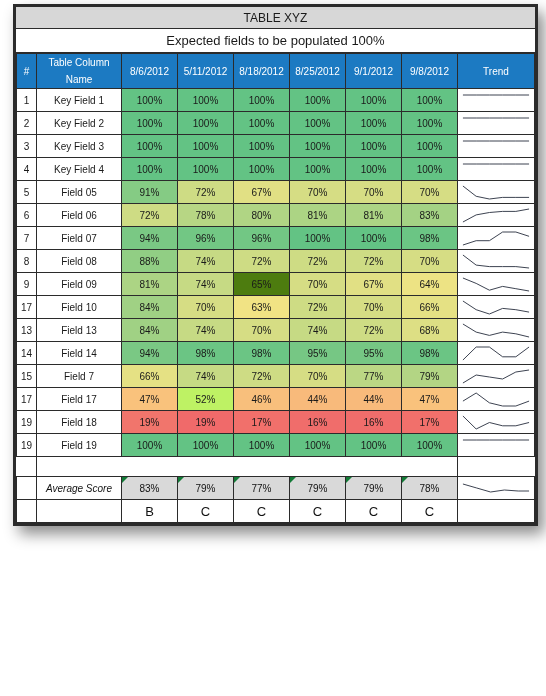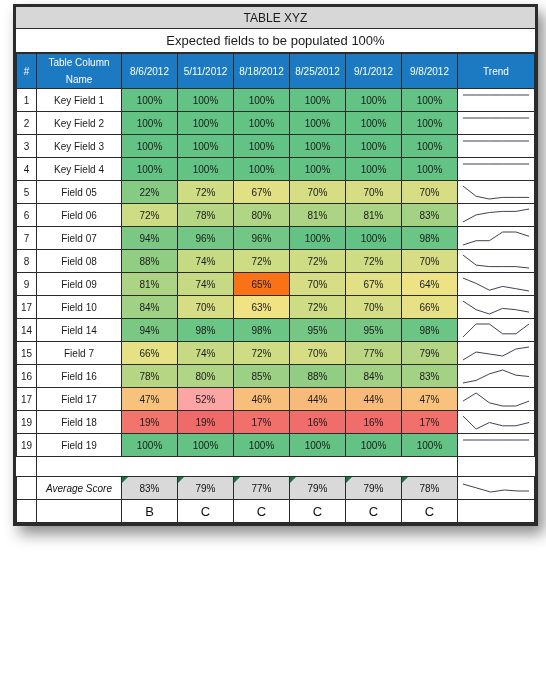--- a/index.html
+++ b/index.html
@@ -209,21 +209,21 @@
             <td class="val" style="background:rgb(99,195,132)">100%</td>
             <td class="trend">
               <svg viewBox="0 0 77 21" preserveAspectRatio="none">
                 <polyline points="5.0,5.0 18.4,5.0 31.8,5.0 45.2,5.0 58.6,5.0 72.0,5.0" fill="none" stroke="#3b4250" stroke-width="1"></polyline>
               </svg>
             </td>
           </tr>
           <tr>
             <td class="num">5</td>
             <td class="name">Field 05</td>
-            <td class="val" style="background:rgb(133,203,132)">22%</td>
+            <td class="val" style="background:rgb(133,203,132)">91%</td>
             <td class="val" style="background:rgb(206,220,132)">72%</td>
             <td class="val" style="background:rgb(225,224,132)">67%</td>
             <td class="val" style="background:rgb(214,221,132)">70%</td>
             <td class="val" style="background:rgb(214,221,132)">70%</td>
             <td class="val" style="background:rgb(214,221,132)">70%</td>
             <td class="trend">
               <svg viewBox="0 0 77 21" preserveAspectRatio="none">
                 <polyline points="5.0,4.0 18.4,14.3 31.8,17.0 45.2,15.4 58.6,15.4 72.0,15.4" fill="none" stroke="#3b4250" stroke-width="1"></polyline>
               </svg>
             </td>
@@ -271,21 +271,21 @@
               <svg viewBox="0 0 77 21" preserveAspectRatio="none">
                 <polyline points="5.0,4.0 18.4,14.1 31.8,15.6 45.2,15.6 58.6,15.6 72.0,17.0" fill="none" stroke="#3b4250" stroke-width="1"></polyline>
               </svg>
             </td>
           </tr>
           <tr>
             <td class="num">9</td>
             <td class="name">Field 09</td>
             <td class="val" style="background:rgb(172,212,132)">81%</td>
             <td class="val" style="background:rgb(198,218,132)">74%</td>
-            <td class="val" style="background:#f97316">65%</td>
+            <td class="val" style="background:#4d7c0f">65%</td>
             <td class="val" style="background:rgb(214,221,132)">70%</td>
             <td class="val" style="background:rgb(225,224,132)">67%</td>
             <td class="val" style="background:rgb(237,227,132)">64%</td>
             <td class="trend">
               <svg viewBox="0 0 77 21" preserveAspectRatio="none">
                 <polyline points="5.0,4.0 18.4,9.4 31.8,16.2 45.2,12.4 58.6,14.7 72.0,17.0" fill="none" stroke="#3b4250" stroke-width="1"></polyline>
               </svg>
             </td>
           </tr>
           <tr>
@@ -293,20 +293,35 @@
             <td class="name">Field 10</td>
             <td class="val" style="background:rgb(160,209,132)">84%</td>
             <td class="val" style="background:rgb(214,221,132)">70%</td>
             <td class="val" style="background:rgb(241,227,132)">63%</td>
             <td class="val" style="background:rgb(206,220,132)">72%</td>
             <td class="val" style="background:rgb(214,221,132)">70%</td>
             <td class="val" style="background:rgb(229,225,132)">66%</td>
             <td class="trend">
               <svg viewBox="0 0 77 21" preserveAspectRatio="none">
                 <polyline points="5.0,4.0 18.4,12.7 31.8,17.0 45.2,11.4 58.6,12.7 72.0,15.1" fill="none" stroke="#3b4250" stroke-width="1"></polyline>
+              </svg>
+            </td>
+          </tr>
+          <tr>
+            <td class="num">13</td>
+            <td class="name">Field 13</td>
+            <td class="val" style="background:rgb(160,209,132)">84%</td>
+            <td class="val" style="background:rgb(198,218,132)">74%</td>
+            <td class="val" style="background:rgb(214,221,132)">70%</td>
+            <td class="val" style="background:rgb(198,218,132)">74%</td>
+            <td class="val" style="background:rgb(206,220,132)">72%</td>
+            <td class="val" style="background:rgb(221,223,132)">68%</td>
+            <td class="trend">
+              <svg viewBox="0 0 77 21" preserveAspectRatio="none">
+                <polyline points="5.0,4.0 18.4,12.1 31.8,15.4 45.2,12.1 58.6,13.8 72.0,17.0" fill="none" stroke="#3b4250" stroke-width="1"></polyline>
               </svg>
             </td>
           </tr>
           <tr>
             <td class="num">14</td>
             <td class="name">Field 14</td>
             <td class="val" style="background:rgb(122,200,132)">94%</td>
             <td class="val" style="background:rgb(107,197,132)">98%</td>
             <td class="val" style="background:rgb(107,197,132)">98%</td>
             <td class="val" style="background:rgb(118,199,132)">95%</td>
@@ -327,39 +342,24 @@
             <td class="val" style="background:rgb(214,221,132)">70%</td>
             <td class="val" style="background:rgb(187,215,132)">77%</td>
             <td class="val" style="background:rgb(179,213,132)">79%</td>
             <td class="trend">
               <svg viewBox="0 0 77 21" preserveAspectRatio="none">
                 <polyline points="5.0,17.0 18.4,9.0 31.8,11.0 45.2,13.0 58.6,6.0 72.0,4.0" fill="none" stroke="#3b4250" stroke-width="1"></polyline>
               </svg>
             </td>
           </tr>
           <tr>
-            <td class="num">16</td>
-            <td class="name">Field 16</td>
-            <td class="val" style="background:rgb(183,214,132)">78%</td>
-            <td class="val" style="background:rgb(176,213,132)">80%</td>
-            <td class="val" style="background:rgb(156,208,132)">85%</td>
-            <td class="val" style="background:rgb(145,206,132)">88%</td>
-            <td class="val" style="background:rgb(160,209,132)">84%</td>
-            <td class="val" style="background:rgb(164,210,132)">83%</td>
-            <td class="trend">
-              <svg viewBox="0 0 77 21" preserveAspectRatio="none">
-                <polyline points="5.0,17.0 18.4,14.4 31.8,7.9 45.2,4.0 58.6,9.2 72.0,10.5" fill="none" stroke="#3b4250" stroke-width="1"></polyline>
-              </svg>
-            </td>
-          </tr>
-          <tr>
             <td class="num">17</td>
             <td class="name">Field 17</td>
             <td class="val" style="background:rgb(249,194,124)">47%</td>
-            <td class="val" style="background:#fca5a5">52%</td>
+            <td class="val" style="background:#bef264">52%</td>
             <td class="val" style="background:rgb(248,191,124)">46%</td>
             <td class="val" style="background:rgb(248,186,123)">44%</td>
             <td class="val" style="background:rgb(248,186,123)">44%</td>
             <td class="val" style="background:rgb(249,194,124)">47%</td>
             <td class="trend">
               <svg viewBox="0 0 77 21" preserveAspectRatio="none">
                 <polyline points="5.0,12.1 18.4,4.0 31.8,13.8 45.2,17.0 58.6,17.0 72.0,12.1" fill="none" stroke="#3b4250" stroke-width="1"></polyline>
               </svg>
             </td>
           </tr>

